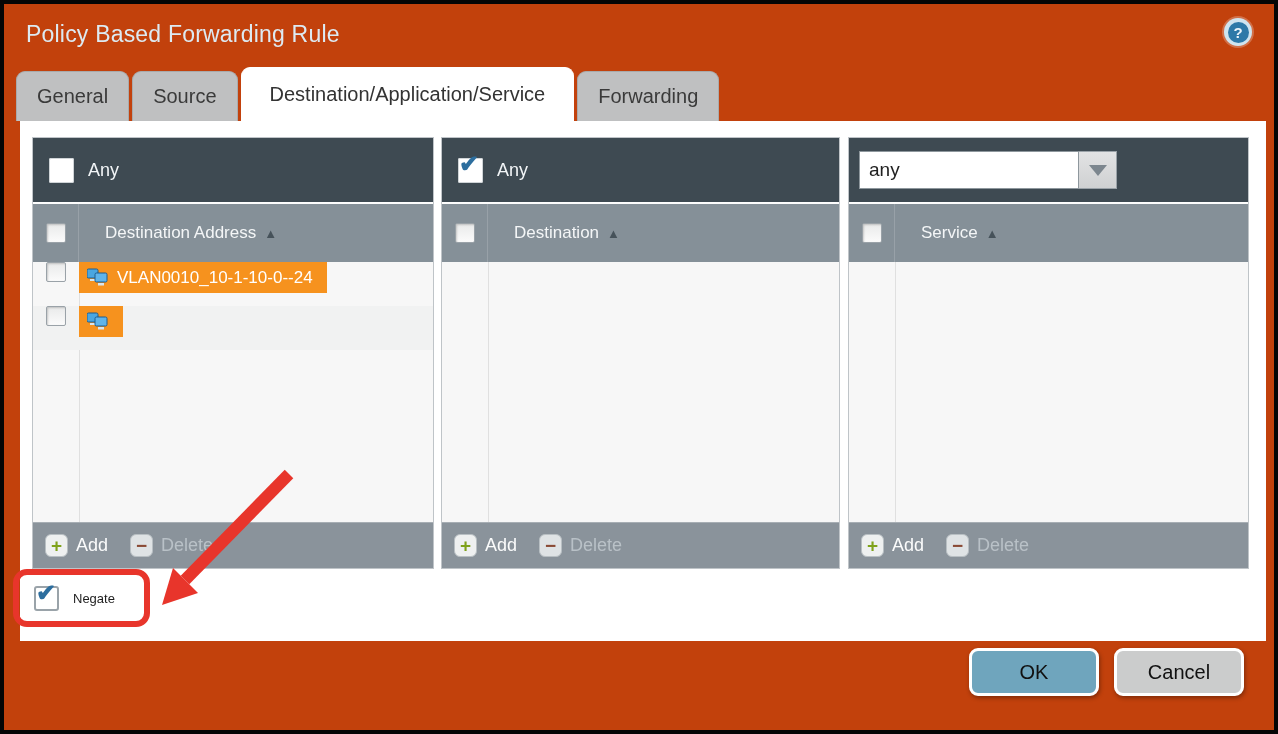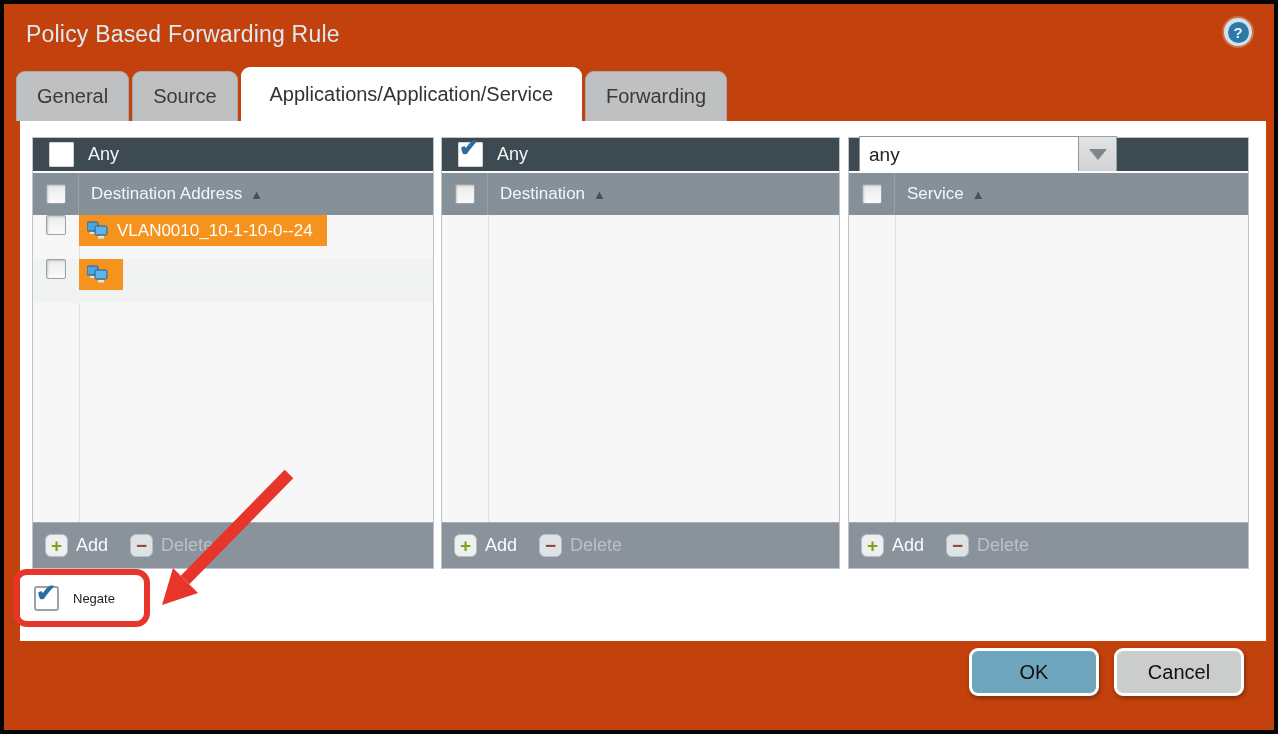--- a/index.html
+++ b/index.html
@@ -25,23 +25,23 @@
          background:#bfc0c1; color:#3a3a3a; font-size:20px; border-radius:9px 9px 0 0; cursor:pointer;
          border:1px solid #a9aaab; border-bottom:none; }
   .tab.active { background:#ffffff; color:#333; height:54px; border-color:#fff; z-index:3; padding:0 28px; }
 
   
   .content { position:absolute; left:16px; top:117px; width:1246px; height:520px; background:#ffffff; z-index:2; }
 
   
   .panel { position:absolute; top:16px; height:432px; display:flex; flex-direction:column;
            border:1px solid #bfc4c8; background:#f7f7f7; }
-  .panel-top { height:33px; background:#3e4a52; display:flex; align-items:center; padding:0 10px; flex:0 0 auto; }
-  .colhead { height:44px; background:#859098; display:flex; align-items:center; color:#f4f6f7;
-             font-size:17px; border-top:2px solid #fdfdfd; flex:0 0 auto; }
+  .panel-top { height:64px; background:#3e4a52; display:flex; align-items:center; padding:0 10px; flex:0 0 auto; }
+  .colhead { height:60px; background:#859098; display:flex; align-items:center; color:#f4f6f7;
+             font-size:17px; border-top:2px solid #fdfdfd; flex:0 0 auto;gap:14px; }
   .colhead .cb-cell { width:46px; display:flex; justify-content:center; align-items:center; align-self:stretch;
              border-right:1px solid #98a1a8; }
   .colhead .col-label { padding-left:12px; display:flex; align-items:center; gap:8px; }
   .sort-tri { font-size:13px; color:#46525a; }
   .list { flex:1 1 auto; background:#f7f7f7; position:relative; overflow:hidden; }
   .list .cb-divider { position:absolute; left:46px; top:0; bottom:0; width:1px; background:#e0e0e0; }
   .footer-bar { height:46px; background:#8a939b; display:flex; align-items:center; padding:0 12px; gap:22px; flex:0 0 auto;
              border-top:1px solid #a7aeb4; }
 
   .panel-dest { left:12px;  width:402px; }
@@ -106,21 +106,21 @@
 <div class="dialog">
 
   <div class="title">Policy Based Forwarding Rule</div>
   <div class="help">
     <div class="help-inner">?</div>
   </div>
 
   <div class="tabs">
     <div class="tab">General</div>
     <div class="tab">Source</div>
-    <div class="tab active">Applications/Application/Service</div>
+    <div class="tab active">Destination/Application/Service</div>
     <div class="tab">Forwarding</div>
   </div>
 
   <div class="content">
 
     <div class="panel panel-dest">
       <div class="panel-top">
         <div class="cb-any"></div>
         <div class="any-label">Any</div>
       </div>

